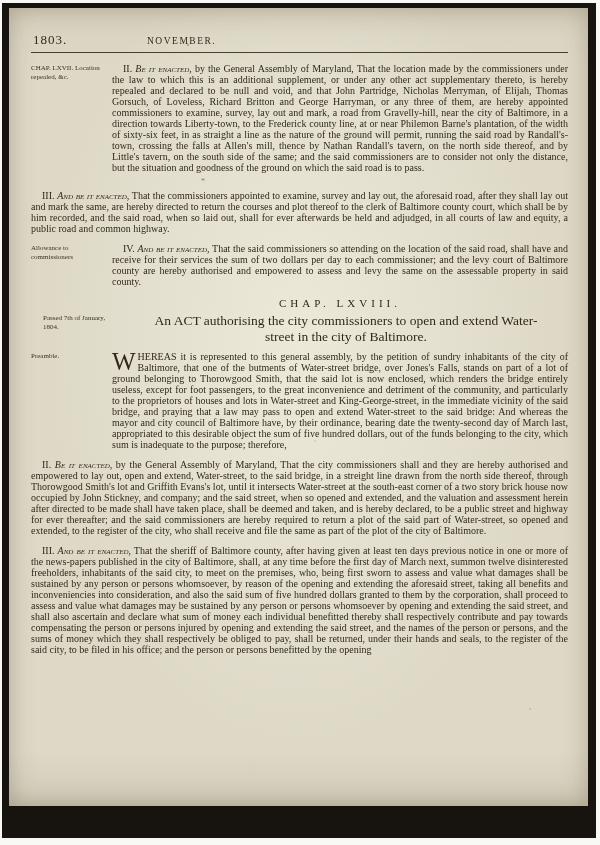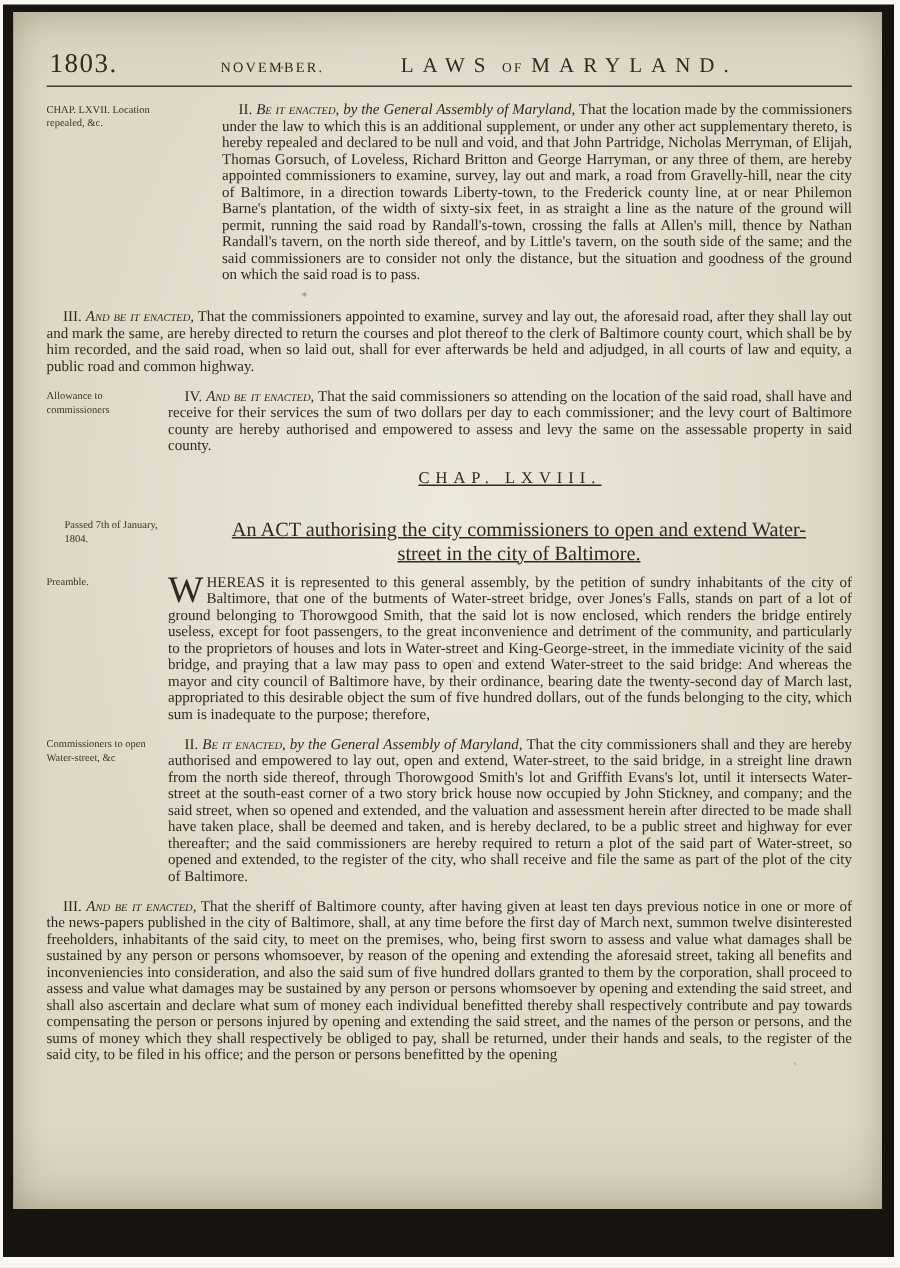--- a/index.html
+++ b/index.html
@@ -27,56 +27,55 @@
     position:absolute;left:0;top:0;width:2px;height:2px;border-radius:50%;
     background:rgba(40,30,15,.0);
     box-shadow: 178px 36px 0 rgba(40,30,15,.35),
                 545px 118px 0 rgba(40,30,15,.2),
                 62px 640px 0 rgba(40,30,15,.18),
                 305px 432px 0 rgba(40,30,15,.14),
                 520px 700px 0 rgba(40,30,15,.16);
   }
 
   .page-header{display:flex;align-items:baseline;margin:0 2px 0 2px;}
-  .year{font-size:18px;letter-spacing:1px;width:74px;}
+  .year{font-size:13px;letter-spacing:1px;width:74px;}
   .month{font-size:9.5px;letter-spacing:1.5px;width:98px;margin-left:40px;}
   .laws{flex:1;text-align:center;font-size:14px;letter-spacing:6px;white-space:nowrap;padding-right:52px;}
   .laws .of{font-size:9px;letter-spacing:1.5px;margin:0 5px;}
   .header-rule{border:0;border-top:1px solid rgba(45,36,20,0.85);margin:4px 0 10px 0;}
 
   .block{display:flex;margin-bottom:9px;}
-  .block.b0{margin-bottom:3px;gap:36px;}
-  .block.chap{margin-bottom:20px;text-decoration:underline;}
+  .block.b0{margin-bottom:3px;}
+  .block.chap{margin-bottom:4px;}
   .block.acttitle{margin-bottom:7px;margin-left:12px;}
   .note{
     flex:none;width:72px;padding-right:9px;padding-top:1px;
     font-size:7px;line-height:8.6px;color:#3a3122;
   }
   .body-col{flex:1;font-size:10px;line-height:11px;}
   .par{margin:0;text-align:justify;text-indent:11px;}
   .sc{font-variant:small-caps;font-style:italic;}
-  .it{font-style:italic;}
+  .it{}
   .chap-head{text-align:center;font-size:11px;letter-spacing:4px;margin:2px 0 0 0;}
-  .act-title{text-align:center;font-size:13.5px;line-height:15.5px;padding:0 24px;text-decoration:underline;}
+  .act-title{text-align:center;font-size:13.5px;line-height:15.5px;padding:0 24px;}
   .preamble{text-indent:0;}
   .initial{float:left;font-size:25px;line-height:20px;margin:1px 2px 0 0;}
   .press-mark{height:14px;line-height:12px;font-size:8px;opacity:.55;padding-left:170px;}
 </style>
 </head>
 <body>
 
 <div class="scan-frame"></div>
 
 <div class="page">
   <div class="speckles"></div>
 
   <header class="page-header">
     <span class="year">1803.</span>
     <span class="month">NOVEMBER.</span>
-    <span class="laws"><span>LAWS</span><span class="of">OF</span><span>MARYLAND.</span></span>
   </header>
   <hr class="header-rule">
 
   <div class="block b0">
     <div class="note">CHAP. LXVII. Location repealed, &amp;c.</div>
     <div class="body-col">
       <p class="par"><span>II.</span> <span class="sc">Be it enacted,</span> <span class="it">by the General Assembly of Maryland,</span> <span>That the location made by the commissioners under the law to which this is an additional supplement, or under any other act supplementary thereto, is hereby repealed and declared to be null and void, and that John Partridge, Nicholas Merryman, of Elijah, Thomas Gorsuch, of Loveless, Richard Britton and George Harryman, or any three of them, are hereby appointed commissioners to examine, survey, lay out and mark, a road from Gravelly-hill, near the city of Baltimore, in a direction towards Liberty-town, to the Frederick county line, at or near Philemon Barne's plantation, of the width of sixty-six feet, in as straight a line as the nature of the ground will permit, running the said road by Randall's-town, crossing the falls at Allen's mill, thence by Nathan Randall's tavern, on the north side thereof, and by Little's tavern, on the south side of the same; and the said commissioners are to consider not only the distance, but the situation and goodness of the ground on which the said road is to pass.</span></p>
     </div>
   </div>
 
@@ -110,21 +109,20 @@
   </div>
 
   <div class="block">
     <div class="note">Preamble.</div>
     <div class="body-col">
       <p class="par preamble"><span class="initial">W</span><span>HEREAS it is represented to this general assembly, by the petition of sundry inhabitants of the city of Baltimore, that one of the butments of Water-street bridge, over Jones's Falls, stands on part of a lot of ground belonging to Thorowgood Smith, that the said lot is now enclosed, which renders the bridge entirely useless, except for foot passengers, to the great inconvenience and detriment of the community, and particularly to the proprietors of houses and lots in Water-street and King-George-street, in the immediate vicinity of the said bridge, and praying that a law may pass to open and extend Water-street to the said bridge: And whereas the mayor and city council of Baltimore have, by their ordinance, bearing date the twenty-second day of March last, appropriated to this desirable object the sum of five hundred dollars, out of the funds belonging to the city, which sum is inadequate to the purpose; therefore,</span></p>
     </div>
   </div>
 
   <div class="block">
-    <div class="note">Commissioners to open Water-street, &amp;c</div>
     <div class="body-col">
       <p class="par"><span>II.</span> <span class="sc">Be it enacted,</span> <span class="it">by the General Assembly of Maryland,</span> <span>That the city commissioners shall and they are hereby authorised and empowered to lay out, open and extend, Water-street, to the said bridge, in a streight line drawn from the north side thereof, through Thorowgood Smith's lot and Griffith Evans's lot, until it intersects Water-street at the south-east corner of a two story brick house now occupied by John Stickney, and company; and the said street, when so opened and extended, and the valuation and assessment herein after directed to be made shall have taken place, shall be deemed and taken, and is hereby declared, to be a public street and highway for ever thereafter; and the said commissioners are hereby required to return a plot of the said part of Water-street, so opened and extended, to the register of the city, who shall receive and file the same as part of the plot of the city of Baltimore.</span></p>
     </div>
   </div>
 
   <div class="block">
     <div class="body-col">
       <p class="par"><span>III.</span> <span class="sc">And be it enacted,</span> <span class="it"></span> <span>That the sheriff of Baltimore county, after having given at least ten days previous notice in one or more of the news-papers published in the city of Baltimore, shall, at any time before the first day of March next, summon twelve disinterested freeholders, inhabitants of the said city, to meet on the premises, who, being first sworn to assess and value what damages shall be sustained by any person or persons whomsoever, by reason of the opening and extending the aforesaid street, taking all benefits and inconveniencies into consideration, and also the said sum of five hundred dollars granted to them by the corporation, shall proceed to assess and value what damages may be sustained by any person or persons whomsoever by opening and extending the said street, and shall also ascertain and declare what sum of money each individual benefitted thereby shall respectively contribute and pay towards compensating the person or persons injured by opening and extending the said street, and the names of the person or persons, and the sums of money which they shall respectively be obliged to pay, shall be returned, under their hands and seals, to the register of the said city, to be filed in his office; and the person or persons benefitted by the opening</span></p>
     </div>
   </div>

